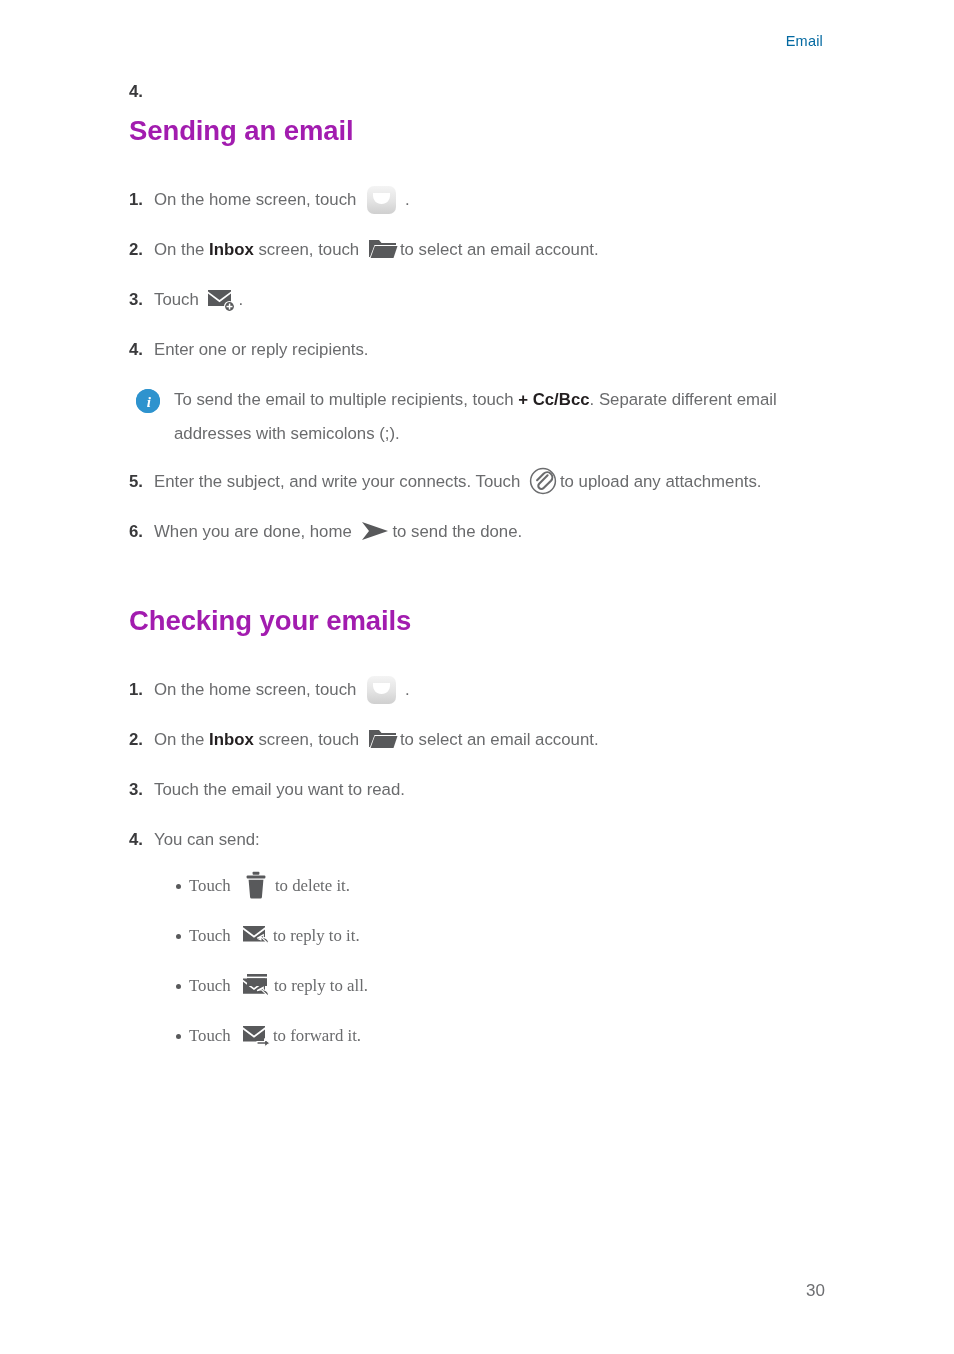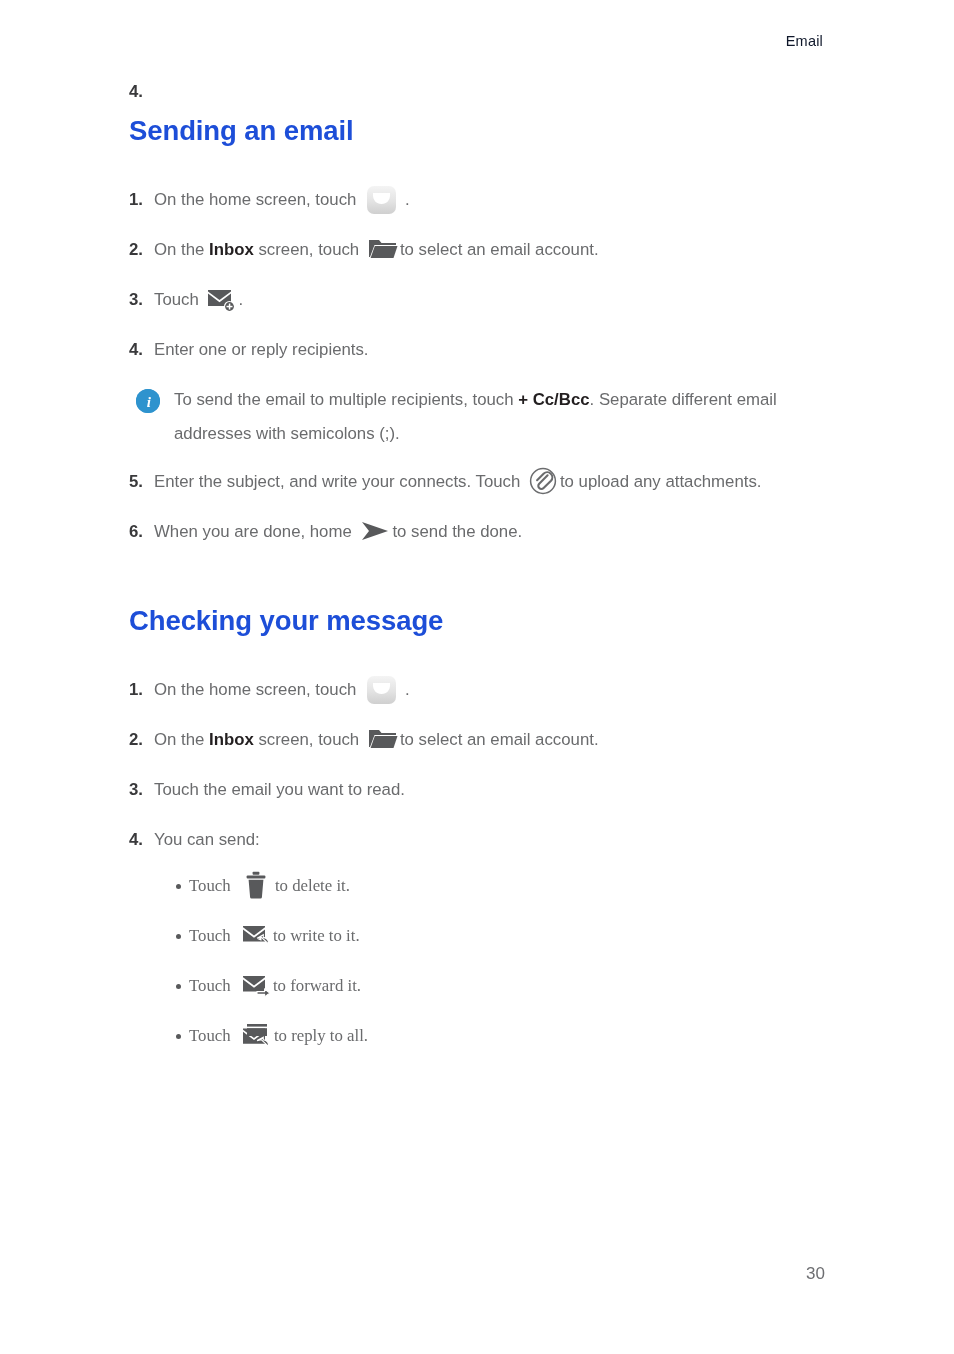--- a/index.html
+++ b/index.html
@@ -23,21 +23,21 @@
     height: 1354px;
     overflow: hidden;
   }
 
   
   .running-header {
     position: absolute;
     top: 33px;
     right: 131px;
     font-size: 14.5px;
-    color: #0f172a;
+    color: #0369a1;
     letter-spacing: 0.2px;
   }
 
   
   .content {
     position: absolute;
     left: 129px;
     top: 72px;
     width: 700px;
   }
@@ -74,21 +74,21 @@
     margin: 4px 0 0 0;
   }
 
   b, .bold {
     font-weight: bold;
     color: #231f20;
   }
 
   
   h2.section-title {
-    color: #1d4ed8;
+    color: #a21caf;
     font-size: 27.5px;
     font-weight: bold;
     margin: 0;
     letter-spacing: -0.1px;
     line-height: 34px;
   }
 
   .gap-before-h2 { height: 39px; }
   .gap-after-h2  { height: 35px; }
 
@@ -155,21 +155,21 @@
   .icon-send     { width: 30px; height: 22px; margin: 0 2px 0 4px; top: -2px; }
   .icon-trash    { width: 24px; height: 28px; margin: 0 7px 0 9px; top: -2px; }
   .icon-reply    { width: 30px; height: 26px; margin: 0 1px 0 7px; top: -1px; }
   .icon-replyall { width: 31px; height: 27px; margin: 0 1px 0 7px; top: -1px; }
   .icon-forward  { width: 30px; height: 26px; margin: 0 1px 0 7px; top: -1px; }
 
   
   .page-number {
     position: absolute;
     right: 129px;
-    bottom: 70px;
+    bottom: 53px;
     font-size: 17px;
     color: #6d6e71;
   }
 </style>
 </head>
 <body>
 
 <div class="page">
 
   <div class="running-header">Email</div>
@@ -260,21 +260,21 @@
           <svg viewBox="0 0 30 22" width="30" height="22">
             <path d="M2 2 L28 11 L2 20 L9 11 Z" fill="#58595b"></path>
           </svg>
         </span><span>to send the done.</span>
       </li>
 
     </ol>
 
     <div class="gap-before-h2"></div>
 
-    <h2 class="section-title">Checking your message</h2>
+    <h2 class="section-title">Checking your emails</h2>
 
     <div class="gap-after-h2"></div>
 
     <ol class="steps spaced">
 
       <li>
         <span class="num">1.</span><span>On the home screen, touch </span><span class="icon icon-mailapp">
           <svg viewBox="0 0 34 30" width="34" height="30">
             <defs>
               <linearGradient id="mg2" x1="0" y1="0" x2="0" y2="1">
@@ -318,45 +318,45 @@
           </li>
 
           <li>
             <span>Touch </span><span class="icon icon-reply">
               <svg viewBox="0 0 30 26" width="30" height="26">
                 <path d="M1 3 h22 v1.3 L12 12.6 L1 4.3 Z" fill="#58595b"></path>
                 <path d="M1 6.4 L12 14.7 L23 6.4 V18.4 H1 Z" fill="#58595b"></path>
                 <path d="M19.5 14.5 v3.2 l-4.2 -1.6 Z" fill="#ffffff"></path>
                 <path d="M19.2 14.2 L26.5 21 c0.4 -3.6 -1.4 -6 -5.2 -6.6 l0 -2.6 l-6.2 3.4 Z" fill="#58595b" stroke="#ffffff" stroke-width="1.1"></path>
               </svg>
-            </span><span>to write to it.</span>
-          </li>
-
-          <li>
-            <span>Touch </span><span class="icon icon-forward">
-              <svg viewBox="0 0 30 26" width="30" height="26">
-                <path d="M1 3 h22 v1.3 L12 12.6 L1 4.3 Z" fill="#58595b"></path>
-                <path d="M1 6.4 L12 14.7 L23 6.4 V18.4 H1 Z" fill="#58595b"></path>
-                <path d="M15 18.6 h7.6 v-2.6 l5.2 4 l-5.2 4 v-2.6 H15 Z" fill="#58595b" stroke="#ffffff" stroke-width="1.1"></path>
-              </svg>
-            </span><span>to forward it.</span>
+            </span><span>to reply to it.</span>
           </li>
 
           <li>
             <span>Touch </span><span class="icon icon-replyall">
               <svg viewBox="0 0 31 27" width="31" height="27">
                 <rect x="5" y="1" width="20" height="12" fill="#58595b"></rect>
                 <rect x="4.2" y="3.6" width="20.8" height="1.6" fill="#ffffff"></rect>
                 <path d="M1 5.4 h22 v1.3 L12 15 L1 6.7 Z" fill="#58595b"></path>
                 <path d="M1 8.8 L12 17.1 L23 8.8 V20.8 H1 Z" fill="#58595b"></path>
                 <path d="M19.2 16.6 L26.5 23.4 c0.4 -3.6 -1.4 -6 -5.2 -6.6 l0 -2.6 l-6.2 3.4 Z" fill="#58595b" stroke="#ffffff" stroke-width="1.1"></path>
               </svg>
             </span><span>to reply to all.</span>
           </li>
 
+          <li>
+            <span>Touch </span><span class="icon icon-forward">
+              <svg viewBox="0 0 30 26" width="30" height="26">
+                <path d="M1 3 h22 v1.3 L12 12.6 L1 4.3 Z" fill="#58595b"></path>
+                <path d="M1 6.4 L12 14.7 L23 6.4 V18.4 H1 Z" fill="#58595b"></path>
+                <path d="M15 18.6 h7.6 v-2.6 l5.2 4 l-5.2 4 v-2.6 H15 Z" fill="#58595b" stroke="#ffffff" stroke-width="1.1"></path>
+              </svg>
+            </span><span>to forward it.</span>
+          </li>
+
         </ul>
       </li>
 
     </ol>
 
   </div>
 
   <div class="page-number">30</div>
 
 </div>

